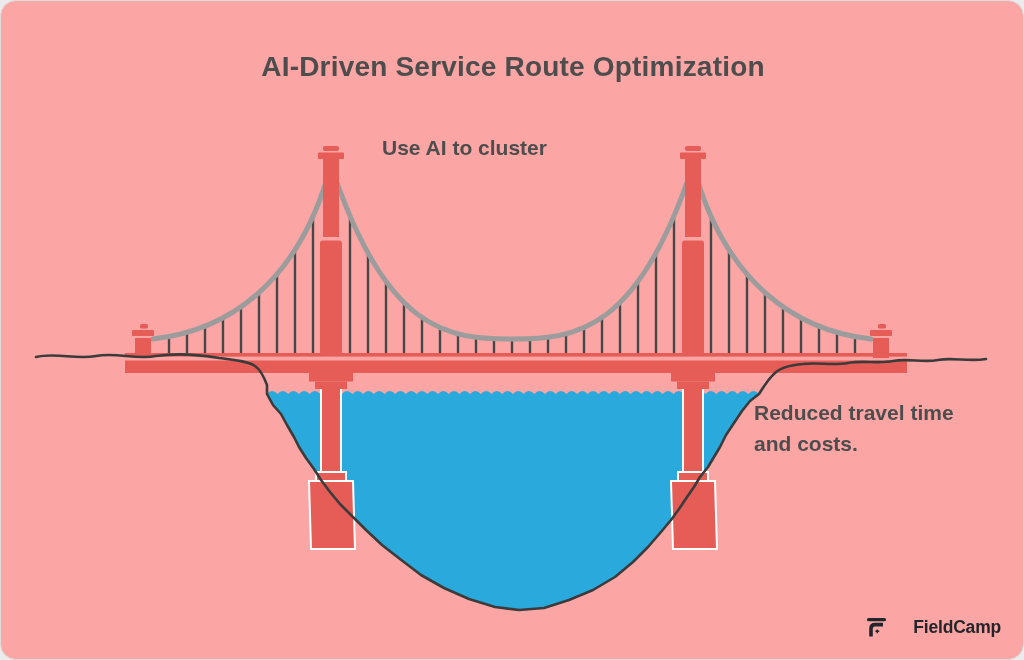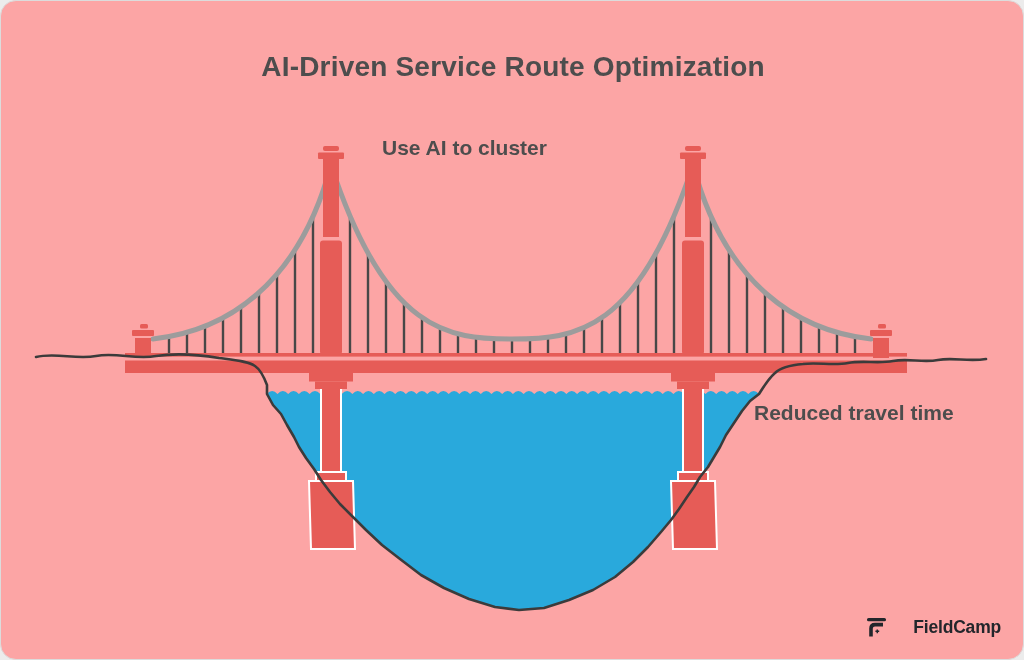--- a/index.html
+++ b/index.html
@@ -151,20 +151,21 @@
 
   <div class="note note-center">
     <div>Use AI to cluster</div>
   </div>
 
   <div class="note note-left">
   </div>
 
   <div class="note note-right">
     <div>Reduced travel time</div>
+    <div>and costs.</div>
   </div>
 
   <div class="brand">
     <svg width="24" height="24" viewBox="0 0 24 24">
       <rect x="2" y="3" width="19" height="3.3" rx="1.6" fill="var(--logo)"></rect>
       <path d="M6,21.5 L6,13.5 Q6,9.6 10,9.6 L18,9.6" fill="none" stroke="var(--logo)" stroke-width="3.6" stroke-linejoin="round"></path>
       <path d="M12.3,14.4 v3.8 M10.4,16.3 h3.8" fill="none" stroke="var(--logo)" stroke-width="1.5"></path>
     </svg>
     <span class="brand-name">FieldCamp</span>
   </div>

